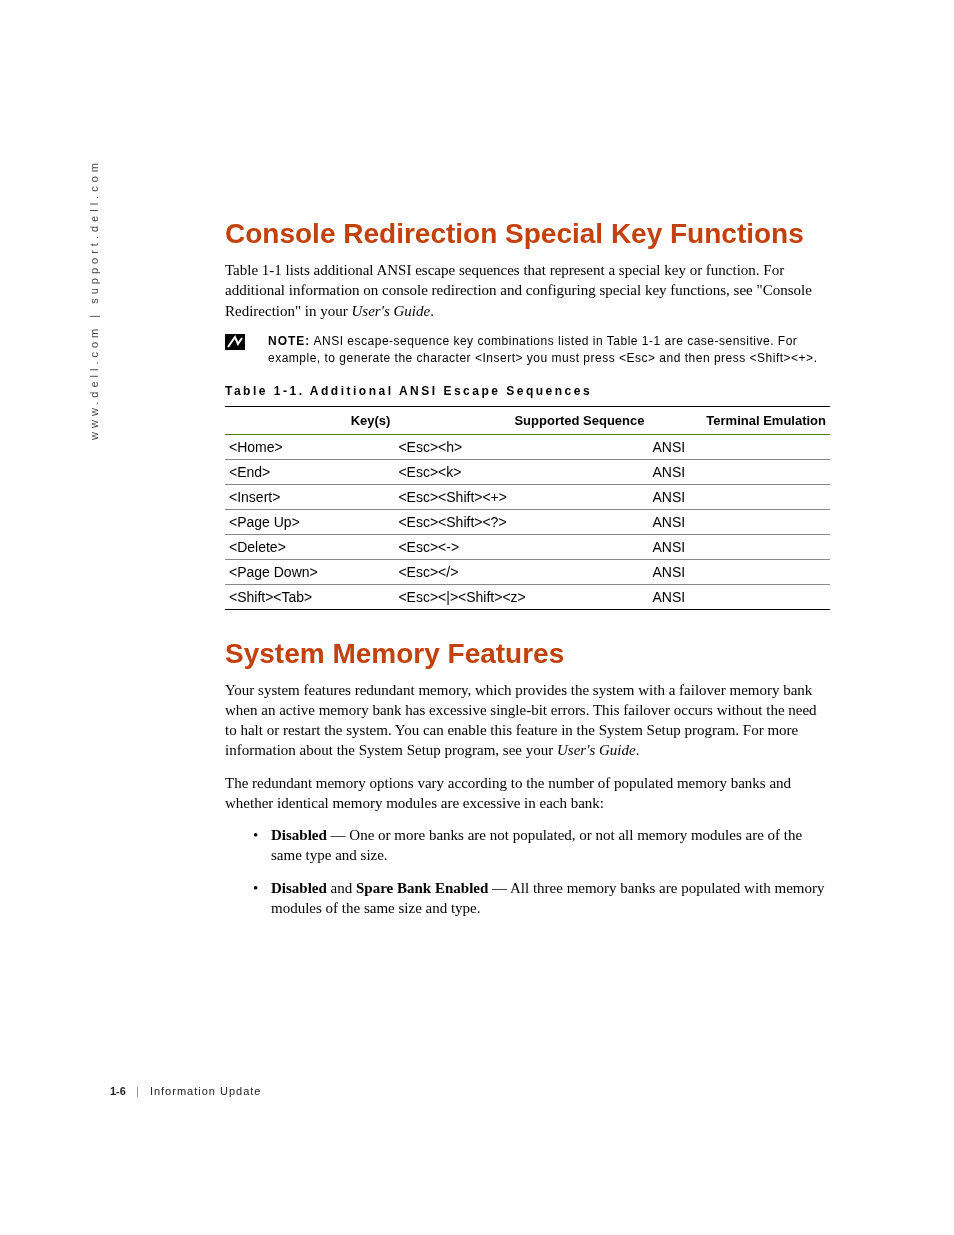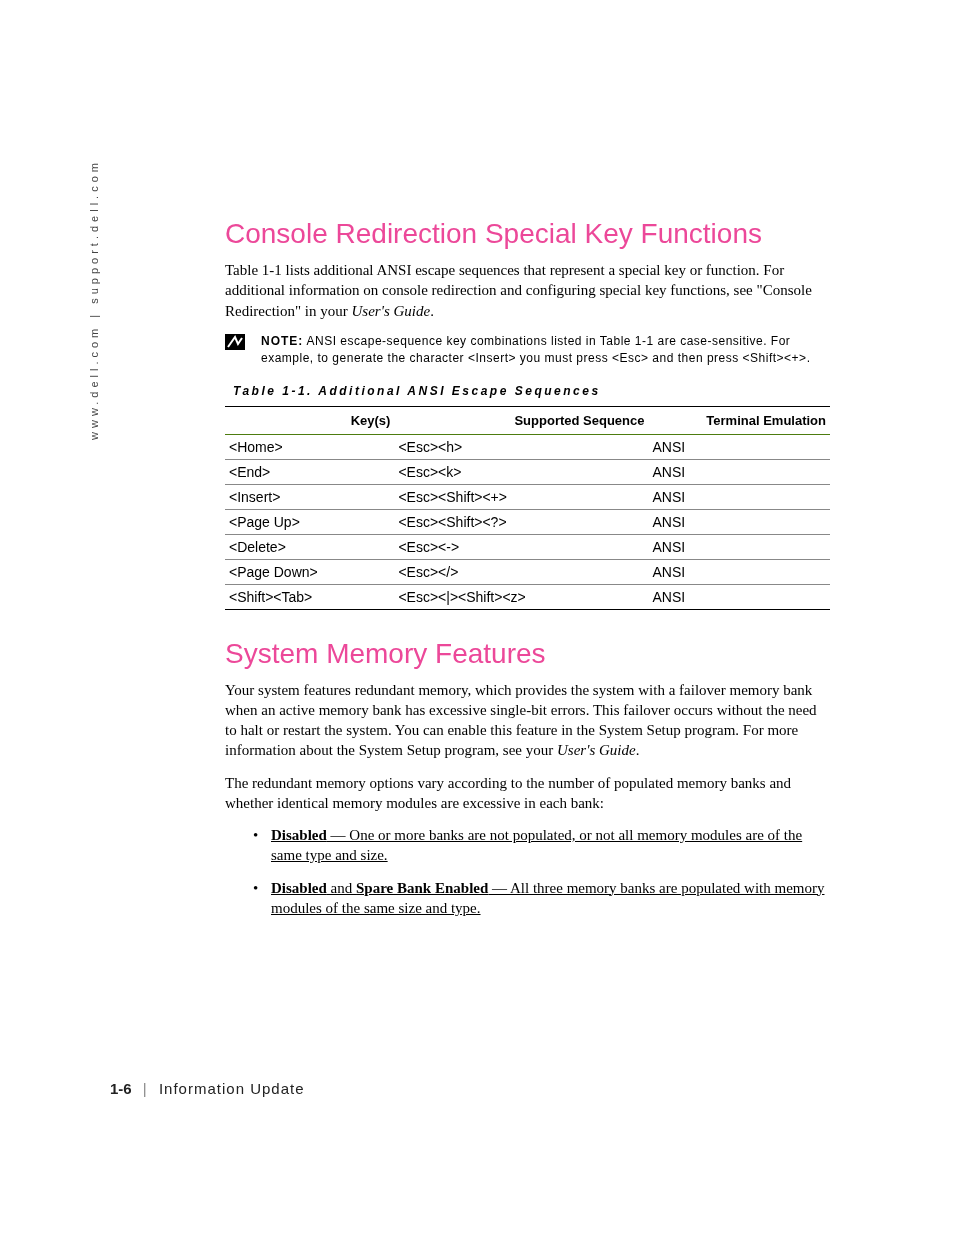--- a/index.html
+++ b/index.html
@@ -24,38 +24,38 @@
     white-space: nowrap;
   }
   .content {
     position: absolute;
     left: 225px;
     top: 218px;
     width: 605px;
   }
   h2 {
     font-family: 'Arial Narrow', Arial, sans-serif;
-    font-weight: normal;
+    font-weight: bold;
     font-size: 28px;
     letter-spacing: 0px;
     margin-bottom: 10px;
-    color: #ec4899;
+    color: #c2410c;
   }
   h2.sys { margin-top: 28px; }
   p.body {
     font-size: 15px;
     line-height: 1.35;
     margin-bottom: 12px;
   }
   .italic { font-style: italic; }
   .bold { font-weight: bold; }
   .note-block {
     display: flex;
     align-items: flex-start;
-    gap: 16px;
+    gap: 23px;
     margin: 6px 0 16px 0;
   }
   .note-icon {
     width: 20px;
     height: 16px;
     flex-shrink: 0;
     margin-top: 1px;
   }
   .note-text {
     font-family: Verdana, Arial, sans-serif;
@@ -65,22 +65,21 @@
   }
   .note-text .label {
     font-weight: bold;
     letter-spacing: 1px;
   }
   .table-caption {
     font-family: Verdana, Arial, sans-serif;
     font-weight: bold;
     font-size: 12px;
     letter-spacing: 2.5px;
-    margin: 10px 0 8px 8px;
-    font-style: italic;
+    margin: 10px 0 8px 0;
   }
   table {
     width: 100%;
     border-collapse: collapse;
     font-size: 14px;
   }
   thead th {
     font-family: Arial, sans-serif;
     font-weight: bold;
     font-size: 13px;
@@ -103,35 +102,34 @@
     list-style: none;
     padding-left: 28px;
     margin-top: 2px;
   }
   ul.bullets li {
     position: relative;
     font-size: 15px;
     line-height: 1.35;
     margin-bottom: 12px;
     padding-left: 18px;
-    text-decoration: underline;
   }
   ul.bullets li::before {
     content: "•";
     position: absolute;
     left: 0;
     top: 0;
     font-size: 15px;
   }
   .footer {
     position: absolute;
     left: 110px;
     bottom: 138px;
     font-family: Verdana, Arial, sans-serif;
-    font-size: 15px;
+    font-size: 11px;
     letter-spacing: 1px;
     color: #222;
   }
   .footer .pn { font-weight: bold; letter-spacing: 0; }
   .footer .sep { margin: 0 6px; color: #888; }
 </style>
 </head>
 <body>
 
 <div class="side-text">www.dell.com | support.dell.com</div>

